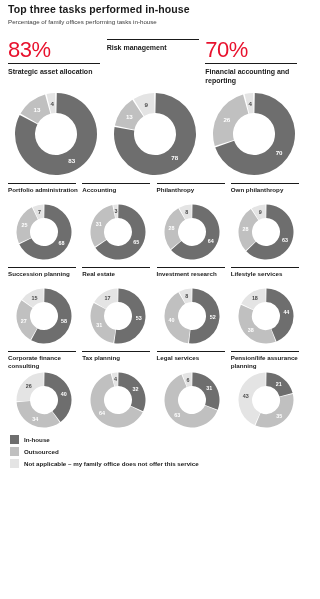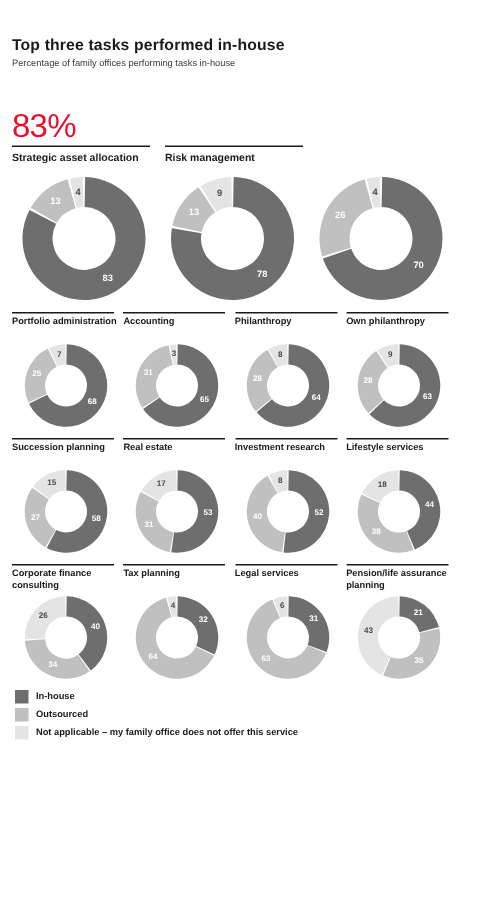--- a/index.html
+++ b/index.html
@@ -3,33 +3,33 @@
 <meta charset="utf-8">
 <style>
   * { box-sizing: border-box; margin: 0; padding: 0; }
   html, body {
     width: 310px; height: 599px;
     background: #ffffff;
     font-family: "Liberation Sans", sans-serif;
     color: #1a1a1a;
     overflow: hidden;
   }
-  .page { position: relative; width: 310px; height: 599px; padding: 24px 8px 0 8px; }
+  .page { position: relative; width: 310px; height: 599px; padding: 3px 8px 0 8px; }
 
   
   .title {
     font-size: 10.5px; font-weight: bold; letter-spacing: .1px;
     color: #1a1a1a; line-height: 13px;
   }
   .subtitle {
     font-size: 6.2px; color: #3a3a3a; margin-top: 2px; line-height: 8px;
   }
 
   
-  .big-row { display: flex; margin-top: 25px; align-items: flex-end; }
+  .big-row { display: flex; margin-top: 12px; }
   .big-col { width: 100px; margin-right: 2px; }
   .big-col:last-child { margin-right: 0; }
   .big-pct {
     font-size: 22px; line-height: 24px; color: #e8112d; font-weight: normal;
     letter-spacing: -.5px;
   }
   .rule { border-top: 1px solid #1a1a1a; margin-top: 1px; width: 92px; }
   .big-label {
     font-size: 7px; font-weight: bold; line-height: 9px; margin-top: 3px;
     color: #1a1a1a; width: 92px;
@@ -78,20 +78,25 @@
 
   <div class="big-row">
     <div class="big-col">
       <div class="big-pct">83%</div>
       <div class="rule"></div>
       <div class="big-label">Strategic asset allocation</div>
     </div>
     <div class="big-col">
       <div class="rule"></div>
       <div class="big-label">Risk management</div>
+    </div>
+    <div class="big-col">
+      <div class="big-pct">70%</div>
+      <div class="rule"></div>
+      <div class="big-label">Financial accounting and reporting</div>
     </div>
   </div>
 
   <div class="big-donut-row">
     <div class="big-donut-cell">
         <svg width="86" height="86" viewBox="0 0 86 86" class="donut">
           <path d="M 43.78709513838727 2.007555803012586 A 41 41 0 1 1 6.698861344068945 23.94147612529061 L 24.406733859157264 33.238317039783 A 21 21 0 1 0 43.40314629039348 22.00387004544547 Z" fill="#6e6e6e"></path>
           <text x="58.78028388826151" y="69.68300283712225" class="seg-val big">83</text>
           <path d="M 7.4572332936403 22.562002670092934 A 41 41 0 0 1 32.04322658079146 3.4911514184464565 L 37.3879941023566 22.763760482618917 A 21 21 0 0 0 24.79516827235235 32.53175746516955 Z" fill="#c0c0c0"></path>
           <text x="23.99988133675775" y="18.50519461635358" class="seg-val big">13</text>

